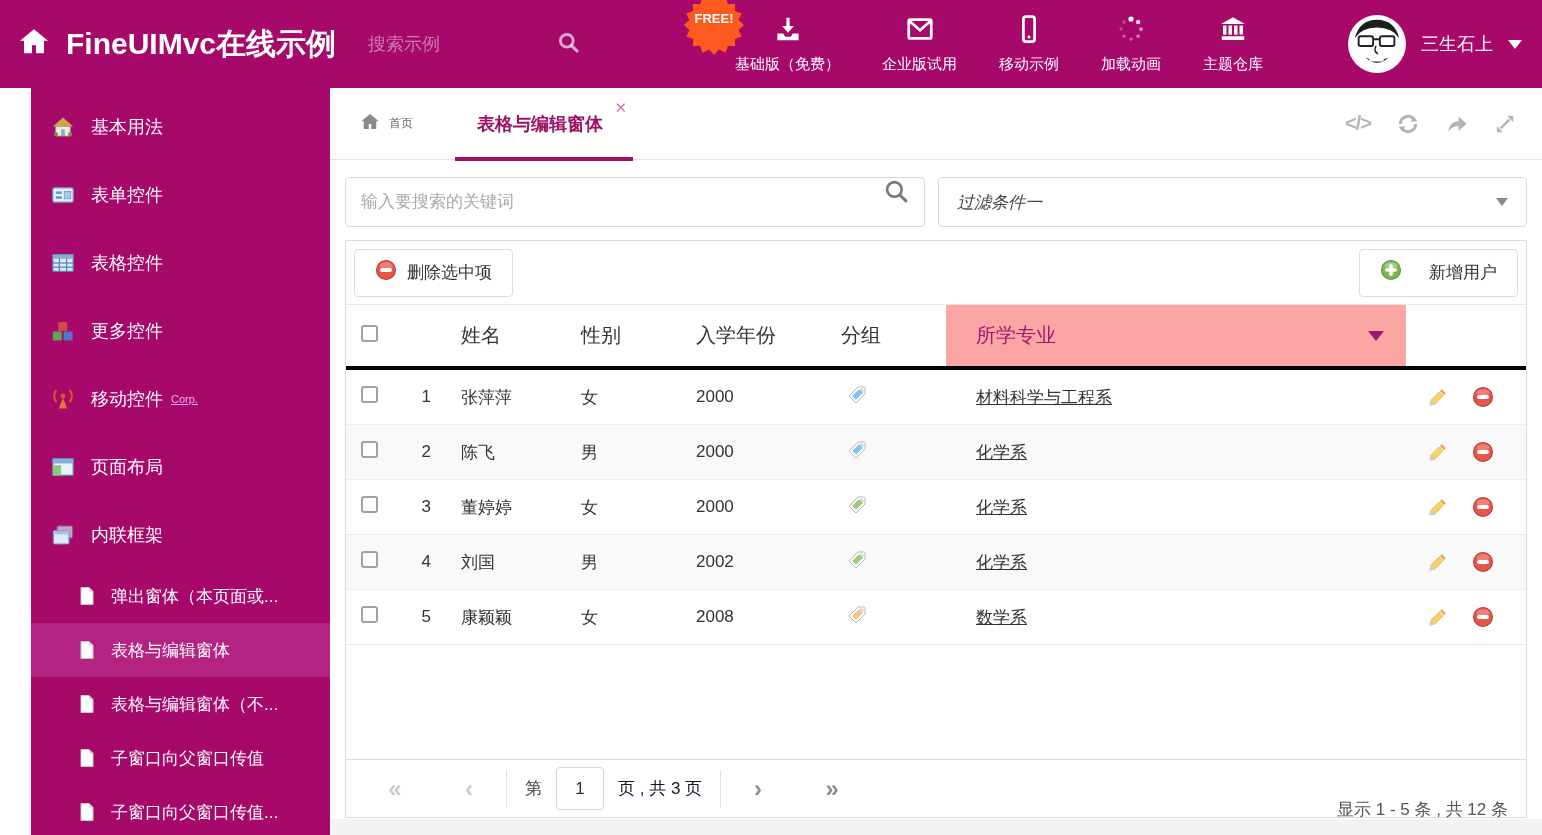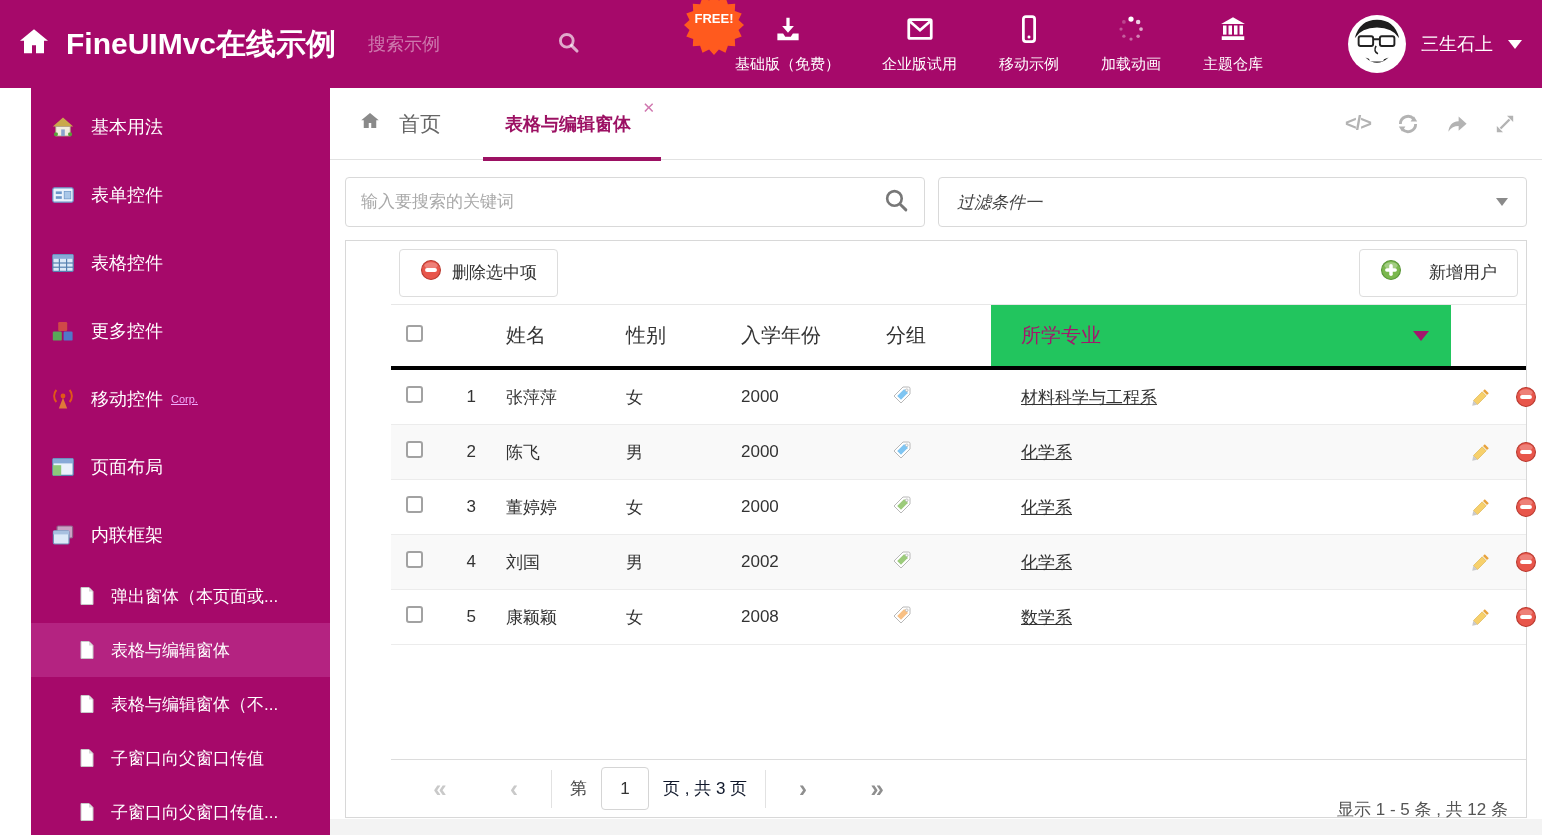--- a/index.html
+++ b/index.html
@@ -34,46 +34,46 @@
   .side-badge { color:#f0abfc; font-size:11px; margin-left:8px;text-decoration:underline; }
   .side-subitem { height:54px; display:flex; align-items:center; padding-left:46px; color:#fff; font-size:17px; cursor:pointer; white-space:nowrap; }
   .side-subitem.selected { background:#b42381; }
   .side-subitem .s-icon { width:20px; height:20px; margin-right:14px; flex:0 0 auto; }
 
   
   .main { position:absolute; top:88px; left:330px; width:1212px; height:747px; background:#fff; }
   .bottom-strip { position:absolute; left:0; bottom:0; width:1212px; height:16px; background:#f3f3f3; }
 
   .tabbar { height:72px; border-bottom:1px solid #e2e2e2; display:flex; align-items:center; position:relative; }
-  .tab-home { display:flex; align-items:center; gap:19px; color:#666; font-size:21px; margin-left:30px; cursor:pointer; }
+  .tab-home { display:flex; align-items:center; gap:9px; color:#666; font-size:12px; margin-left:30px; cursor:pointer; }
   .tab-active { position:relative; margin-left:42px; height:72px; display:flex; align-items:center; padding:0 30px 0 22px; color:#9c1163; font-weight:bold; font-size:18px; cursor:pointer; }
   .tab-underline { position:absolute; bottom:-1px; left:0; width:100%; height:4px; background:#9c1163; }
   .tab-close { position:absolute; top:12px; right:6px; color:#d077af; font-size:15px; font-weight:bold; line-height:1; cursor:pointer; }
   .tab-tools { margin-left:auto; display:flex; align-items:center; gap:25px; margin-right:26px; }
   .tool-btn { cursor:pointer; color:#b3b3b3; font-size:20px; font-weight:bold; letter-spacing:-1px; display:flex; align-items:center; }
 
   .content { padding:17px 15px 0; }
   .filter-row { display:flex; gap:13px; height:50px; }
-  .search-box { width:580px; border:1px solid #d9d9d9; border-radius:4px; display:flex; align-items:center; padding:0 15px; background:#fff; }
+  .search-box { width:580px; border:1px solid #d9d9d9; border-radius:4px; display:flex; padding:0 15px; background:#fff; }
   .search-box input { flex:1; border:none; outline:none; font-size:17px; color:#555; }
   .search-box input::placeholder { color:#a9a9a9; }
   .filter-select { flex:1; border:1px solid #d9d9d9; border-radius:4px; display:flex; align-items:center; padding:0 18px; font-size:17px; color:#444; cursor:pointer; background:#fff;font-style:italic; }
   .filter-select .caret { margin-left:auto; border-top-color:#8a8a8a; border-left-width:6px; border-right-width:6px; border-top-width:8px; }
 
-  .grid-panel { margin-top:13px; border:1px solid #d8d8d8; height:578px; display:flex; flex-direction:column; background:#fff;padding-left:45px; }
+  .grid-panel { margin-top:13px; border:1px solid #d8d8d8; height:578px; display:flex; flex-direction:column; background:#fff; }
   .grid-toolbar { height:64px; display:flex; align-items:center; padding:0 8px; border-bottom:1px solid #e7e7e7; }
   .btn { display:flex; align-items:center; gap:10px; border:1px solid #ddd; border-radius:4px; background:#fff; height:48px; padding:0 20px; font-size:17px; color:#333; cursor:pointer; }
   .btn-add { margin-left:auto;gap:27px; }
 
   .tgrid { display:grid; grid-template-columns:60px 35px 120px 115px 145px 125px 460px 1fr; align-items:center; }
   .thead { height:65px; border-bottom:4px solid #000000; font-size:20px; color:#333; }
   .th, .td { padding-left:20px; }
   .th-check, .td-check { padding-left:15px; }
   .th-num, .td-num { padding-left:0; padding-right:10px; text-align:right; color:#333; }
-  .th-major-wrap { background:#22c55e; height:100%; display:flex; align-items:center; padding-left:30px; color:#a2186c; cursor:pointer; }
+  .th-major-wrap { background:#fca5a5; height:100%; display:flex; align-items:center; padding-left:30px; color:#a2186c; cursor:pointer; }
   .th-major-wrap .caret { margin-left:auto; margin-right:22px; border-top-color:#a2186c; border-left-width:8px; border-right-width:8px; border-top-width:10px; }
   .tr { height:55px; border-bottom:1px solid #ececec; font-size:17px; color:#333; }
   .tbody .tr:nth-child(even) { background:#f9f9f9; }
   .td-group { padding-left:25px; }
   .td-major { padding-left:30px; }
   .major-link { color:#333; text-decoration:underline; cursor:pointer; }
   .td-actions { display:flex; justify-content:flex-end; align-items:center; gap:24px; padding-right:32px; }
   .icon-btn { cursor:pointer; display:flex; }
 
   .checkbox { width:17px; height:17px; border:2px solid #a2a2a2; border-radius:3px; background:#fff; display:inline-block; cursor:pointer; }

